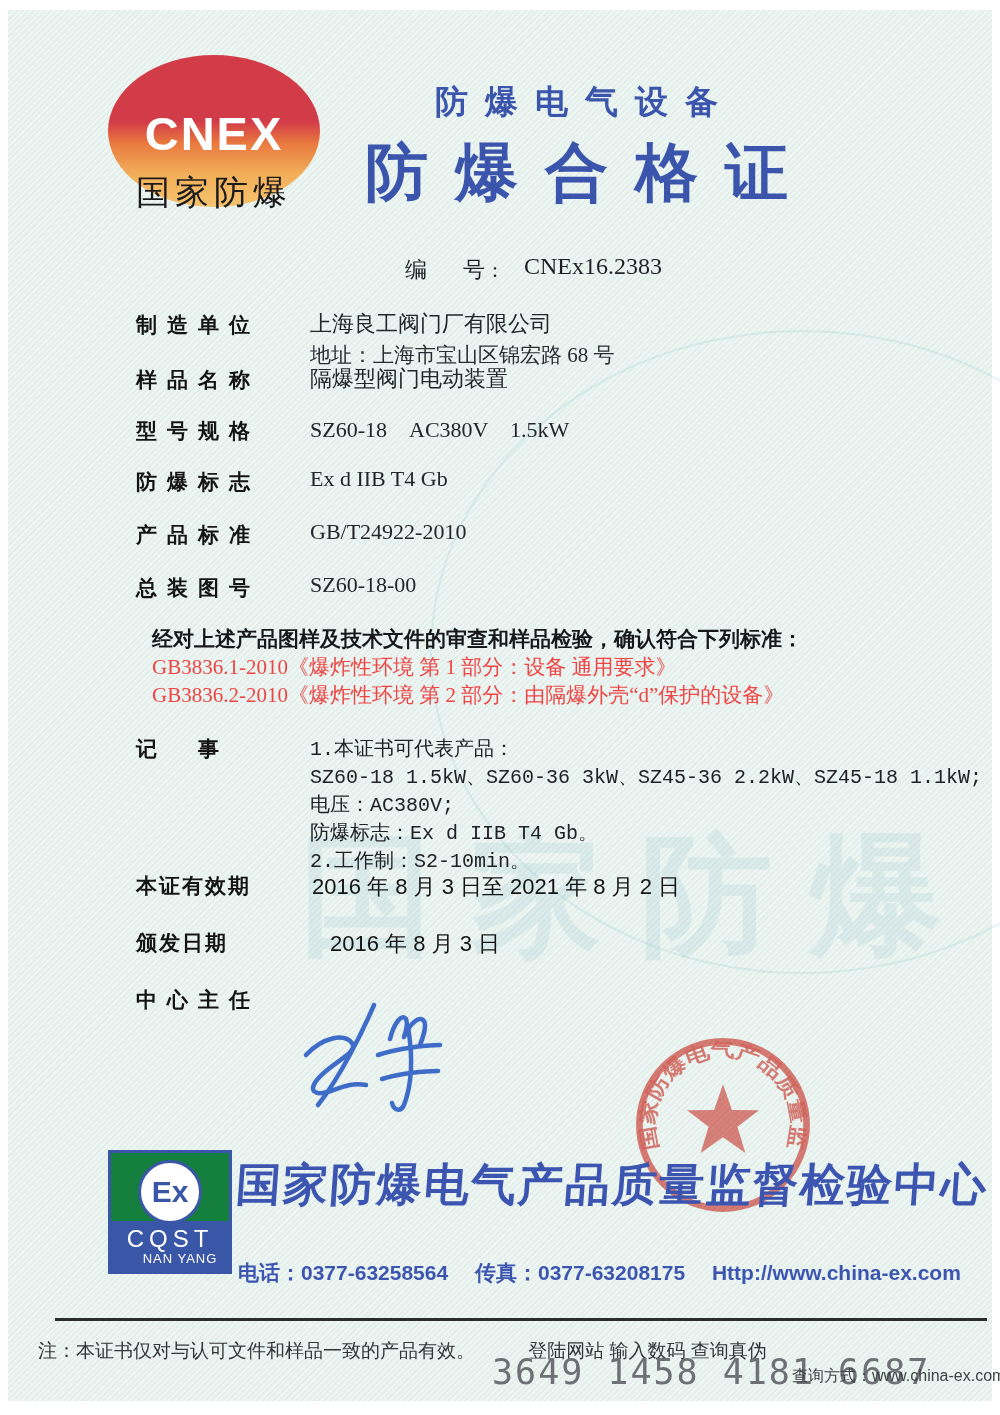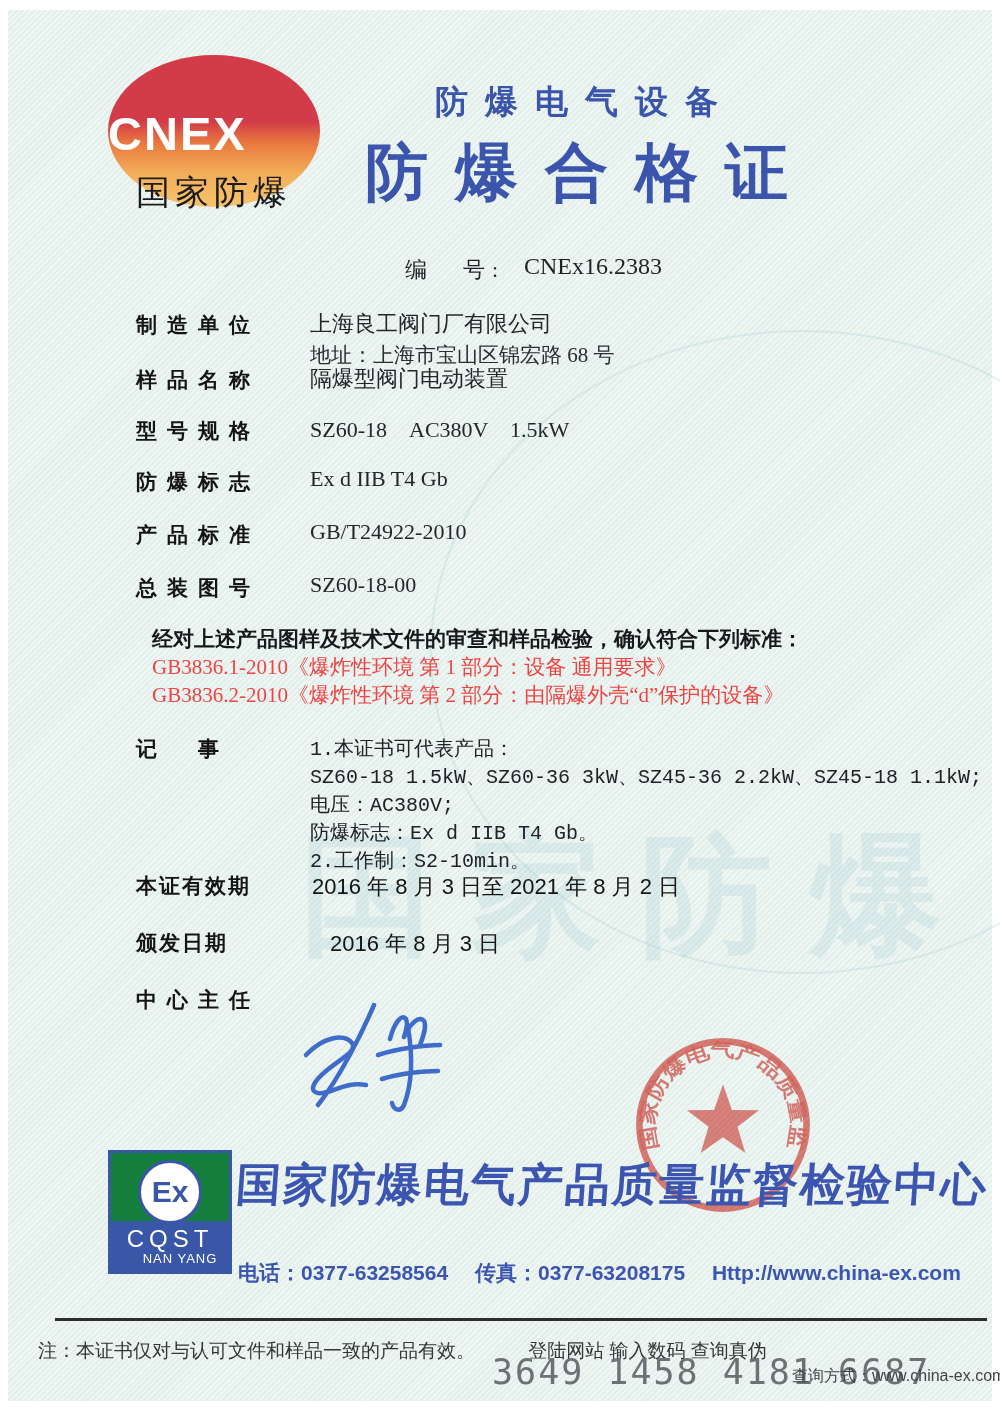--- a/index.html
+++ b/index.html
@@ -12,21 +12,21 @@
 
   
   .wm-circle{position:absolute;left:430px;top:330px;width:740px;height:640px;border-radius:50%;
              border:2px solid rgba(140,195,210,.22);}
   .wm-text{position:absolute;left:300px;top:808px;font-family:"Liberation Sans",sans-serif;
            font-weight:bold;font-size:132px;letter-spacing:38px;color:rgba(130,185,200,.16);white-space:nowrap;}
 
   
   .cnex-logo{position:absolute;left:108px;top:55px;width:212px;height:152px;border-radius:50%;
              background:linear-gradient(#d23c48 0%, #d23c48 44%, #e9793f 58%, #f3ae59 78%, #f6c36e 100%);
-             display:flex;align-items:center;}
+             display:flex;align-items:center;justify-content:center;}
   .cnex-logo span{font-family:"Liberation Sans",sans-serif;font-weight:bold;font-size:47px;
                   color:#ffffff;letter-spacing:2px;transform:translateY(2px);}
   .cnex-caption{position:absolute;left:108px;top:170px;width:212px;text-align:center;
                 font-family:"Liberation Sans",sans-serif;font-size:34px;letter-spacing:5px;color:#1b1b1b;}
   .doc-type{position:absolute;left:330px;top:80px;width:510px;text-align:center;
             font-family:"Liberation Sans",sans-serif;font-weight:bold;font-size:33px;
             letter-spacing:17px;color:#3a55ab;white-space:nowrap;}
   .page-title{position:absolute;left:310px;top:130px;width:560px;text-align:center;
               font-family:"Liberation Sans",sans-serif;font-weight:bold;font-size:63px;
               letter-spacing:27px;color:#3a55ab;white-space:nowrap;}

